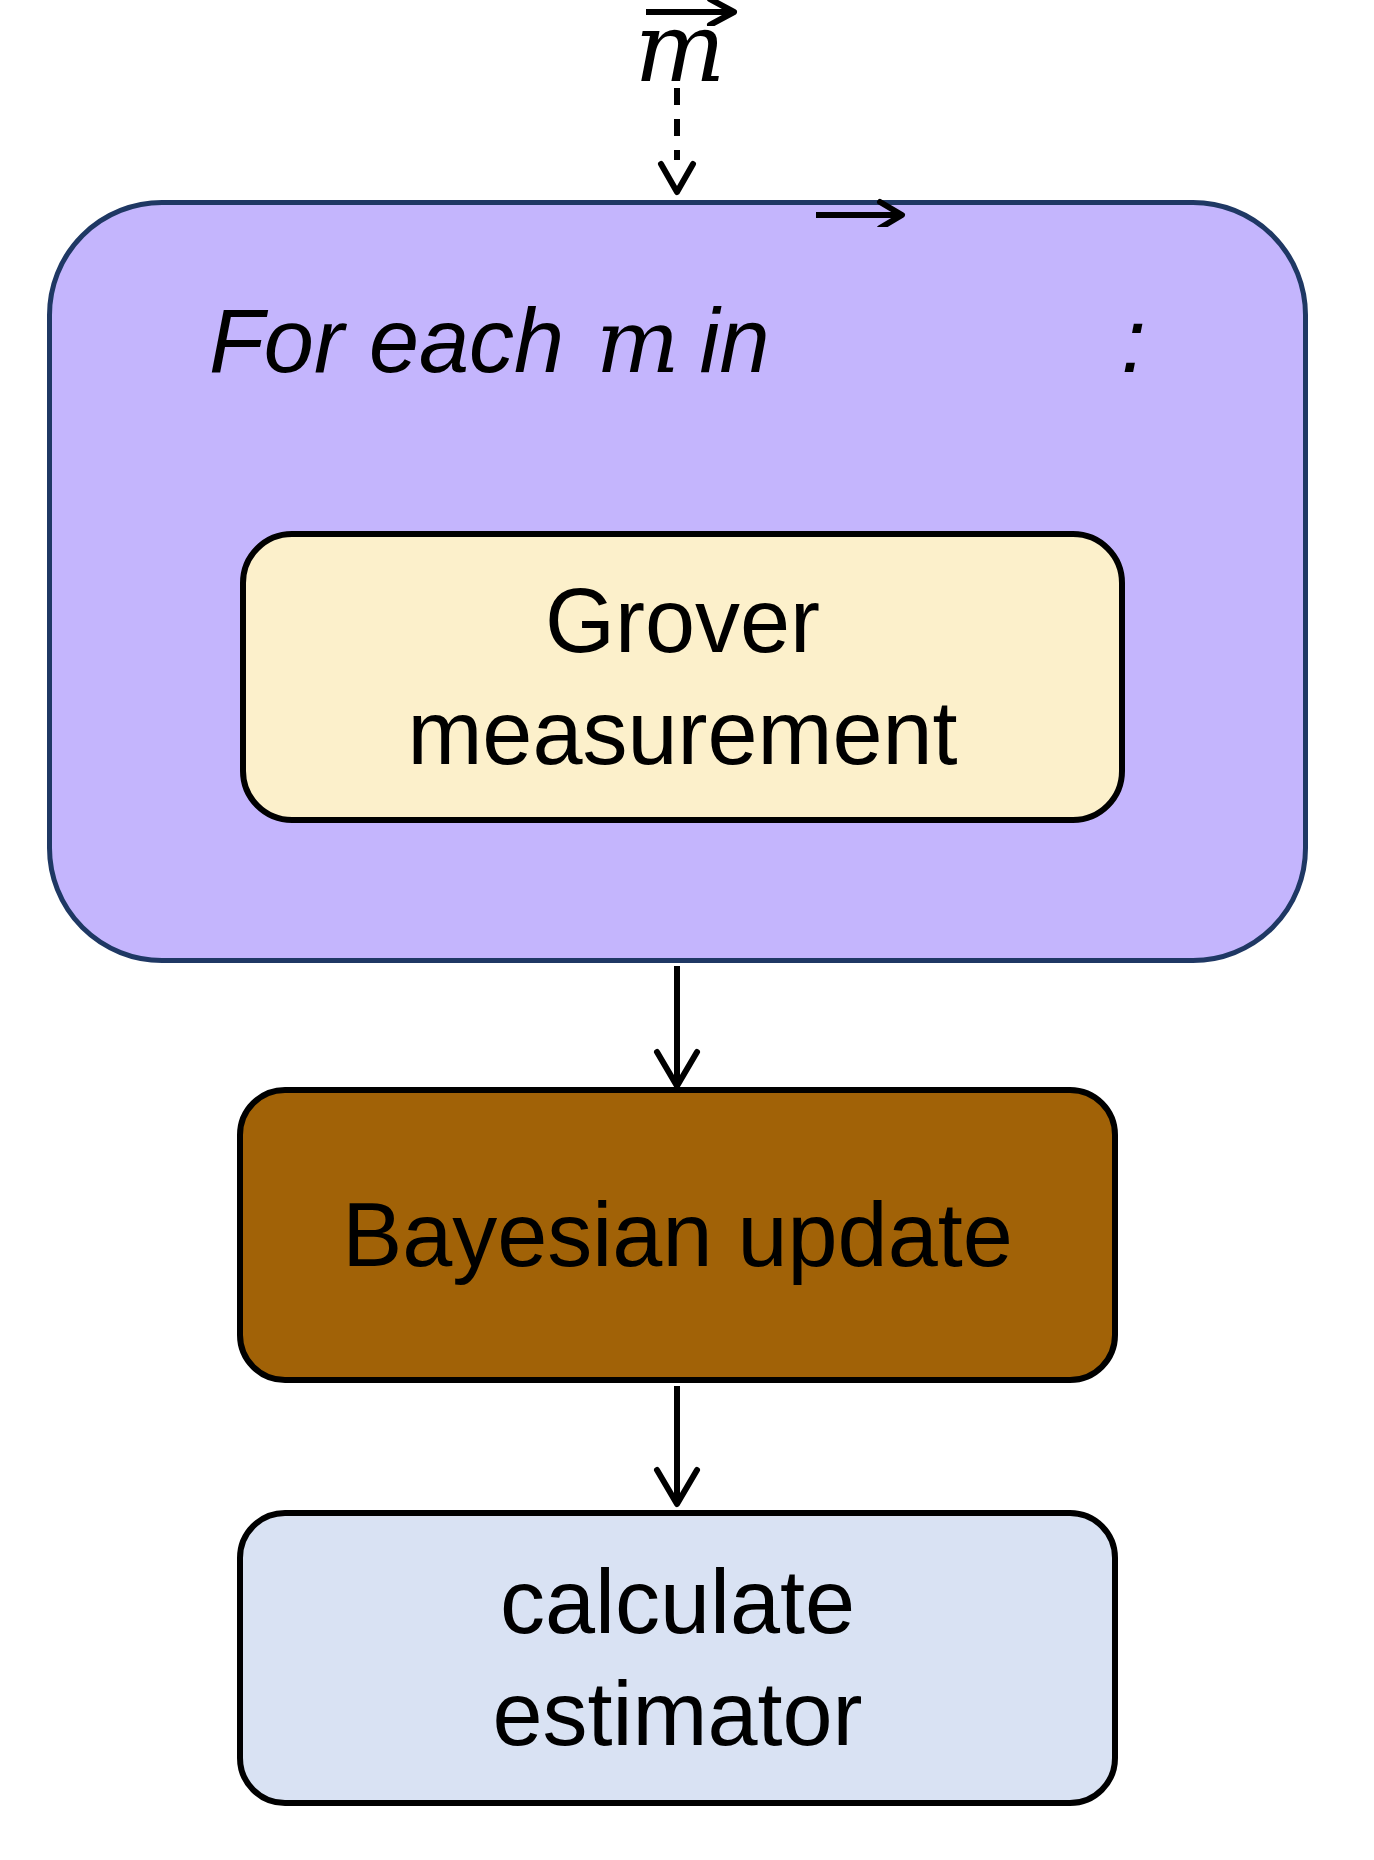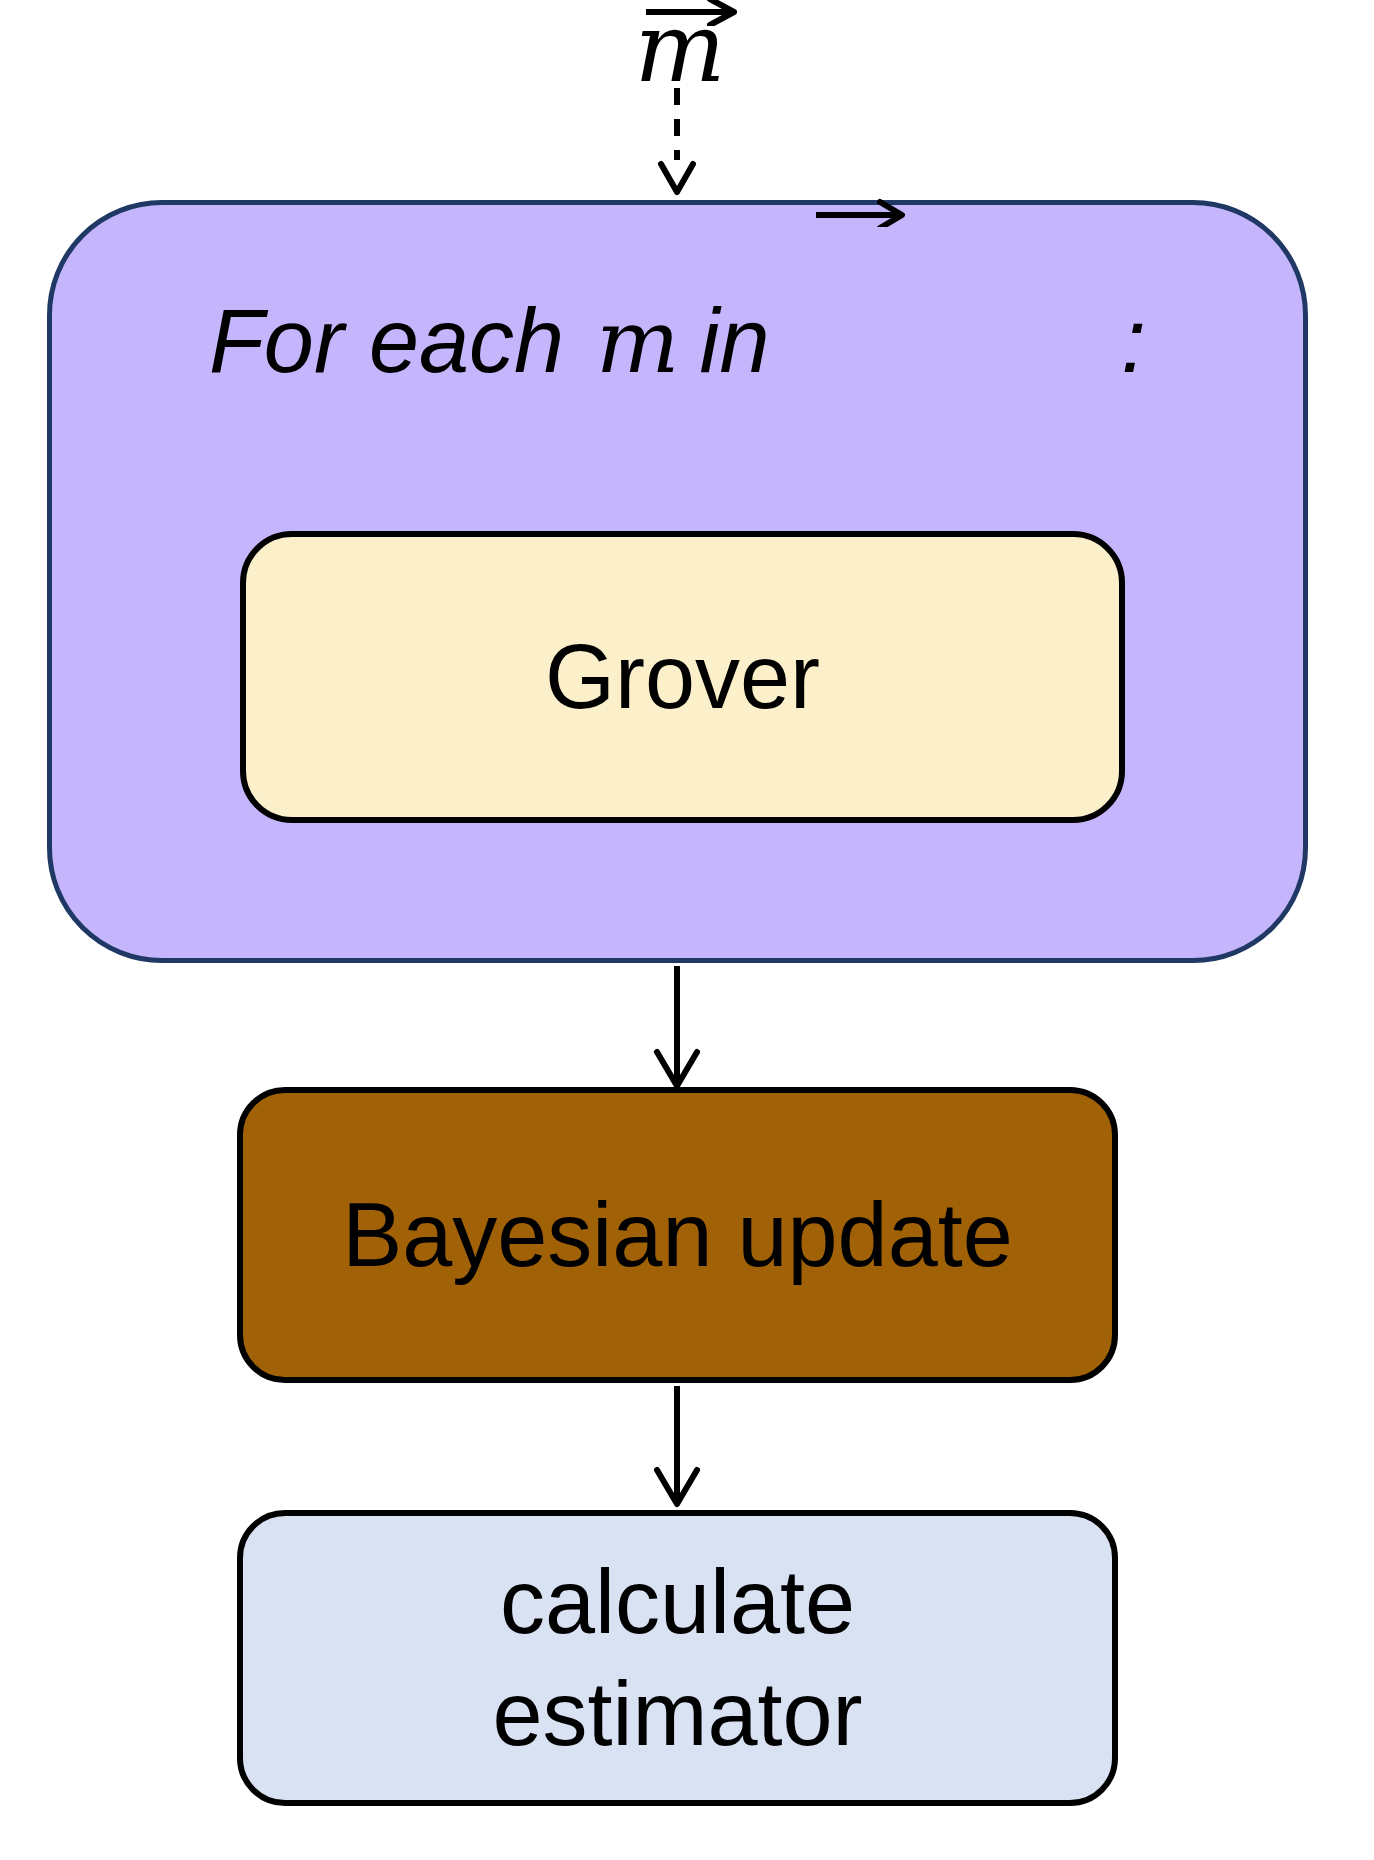--- a/index.html
+++ b/index.html
@@ -155,20 +155,21 @@
           <line x1="2" y1="22" x2="84" y2="22" stroke="#000" stroke-width="6"></line>
           <polyline points="66,9 88,22 66,35" fill="none" stroke="#000" stroke-width="6" stroke-linecap="round" stroke-linejoin="round"></polyline>
         </svg>
         <span class="math">m</span>
       </span>
       <span class="w-colon">:</span>
     </div>
 
     <div class="abs node grover-box">
       <div>Grover</div>
+      <div>measurement</div>
     </div>
   </div>
 
   <svg class="abs arrow arrow-1" width="56" height="126" viewBox="0 0 56 126">
     <line x1="28" y1="0" x2="28" y2="116" stroke="#000" stroke-width="6"></line>
     <polyline points="8,86 28,120 48,86" fill="none" stroke="#000" stroke-width="6" stroke-linecap="round" stroke-linejoin="round"></polyline>
   </svg>
 
   <div class="abs node bayes-box">
     <div>Bayesian update</div>

